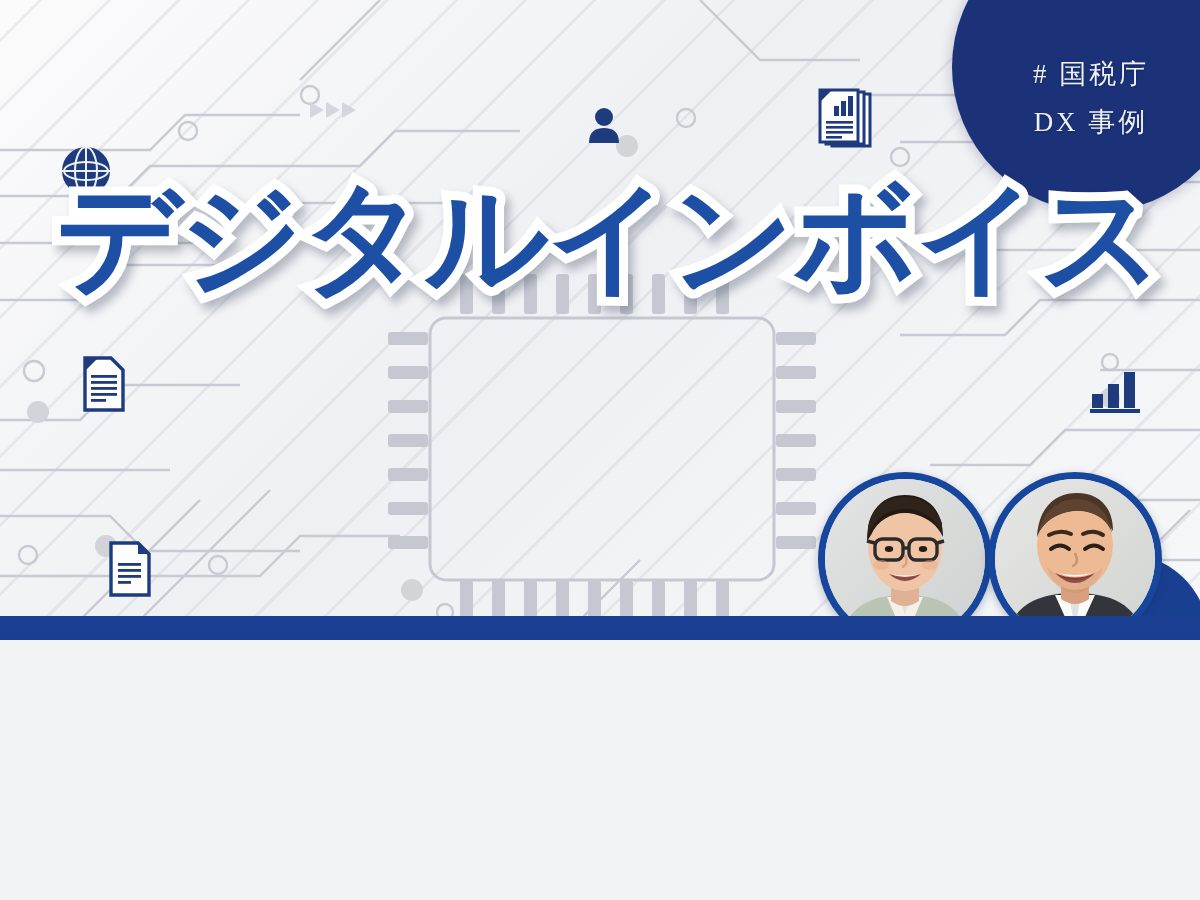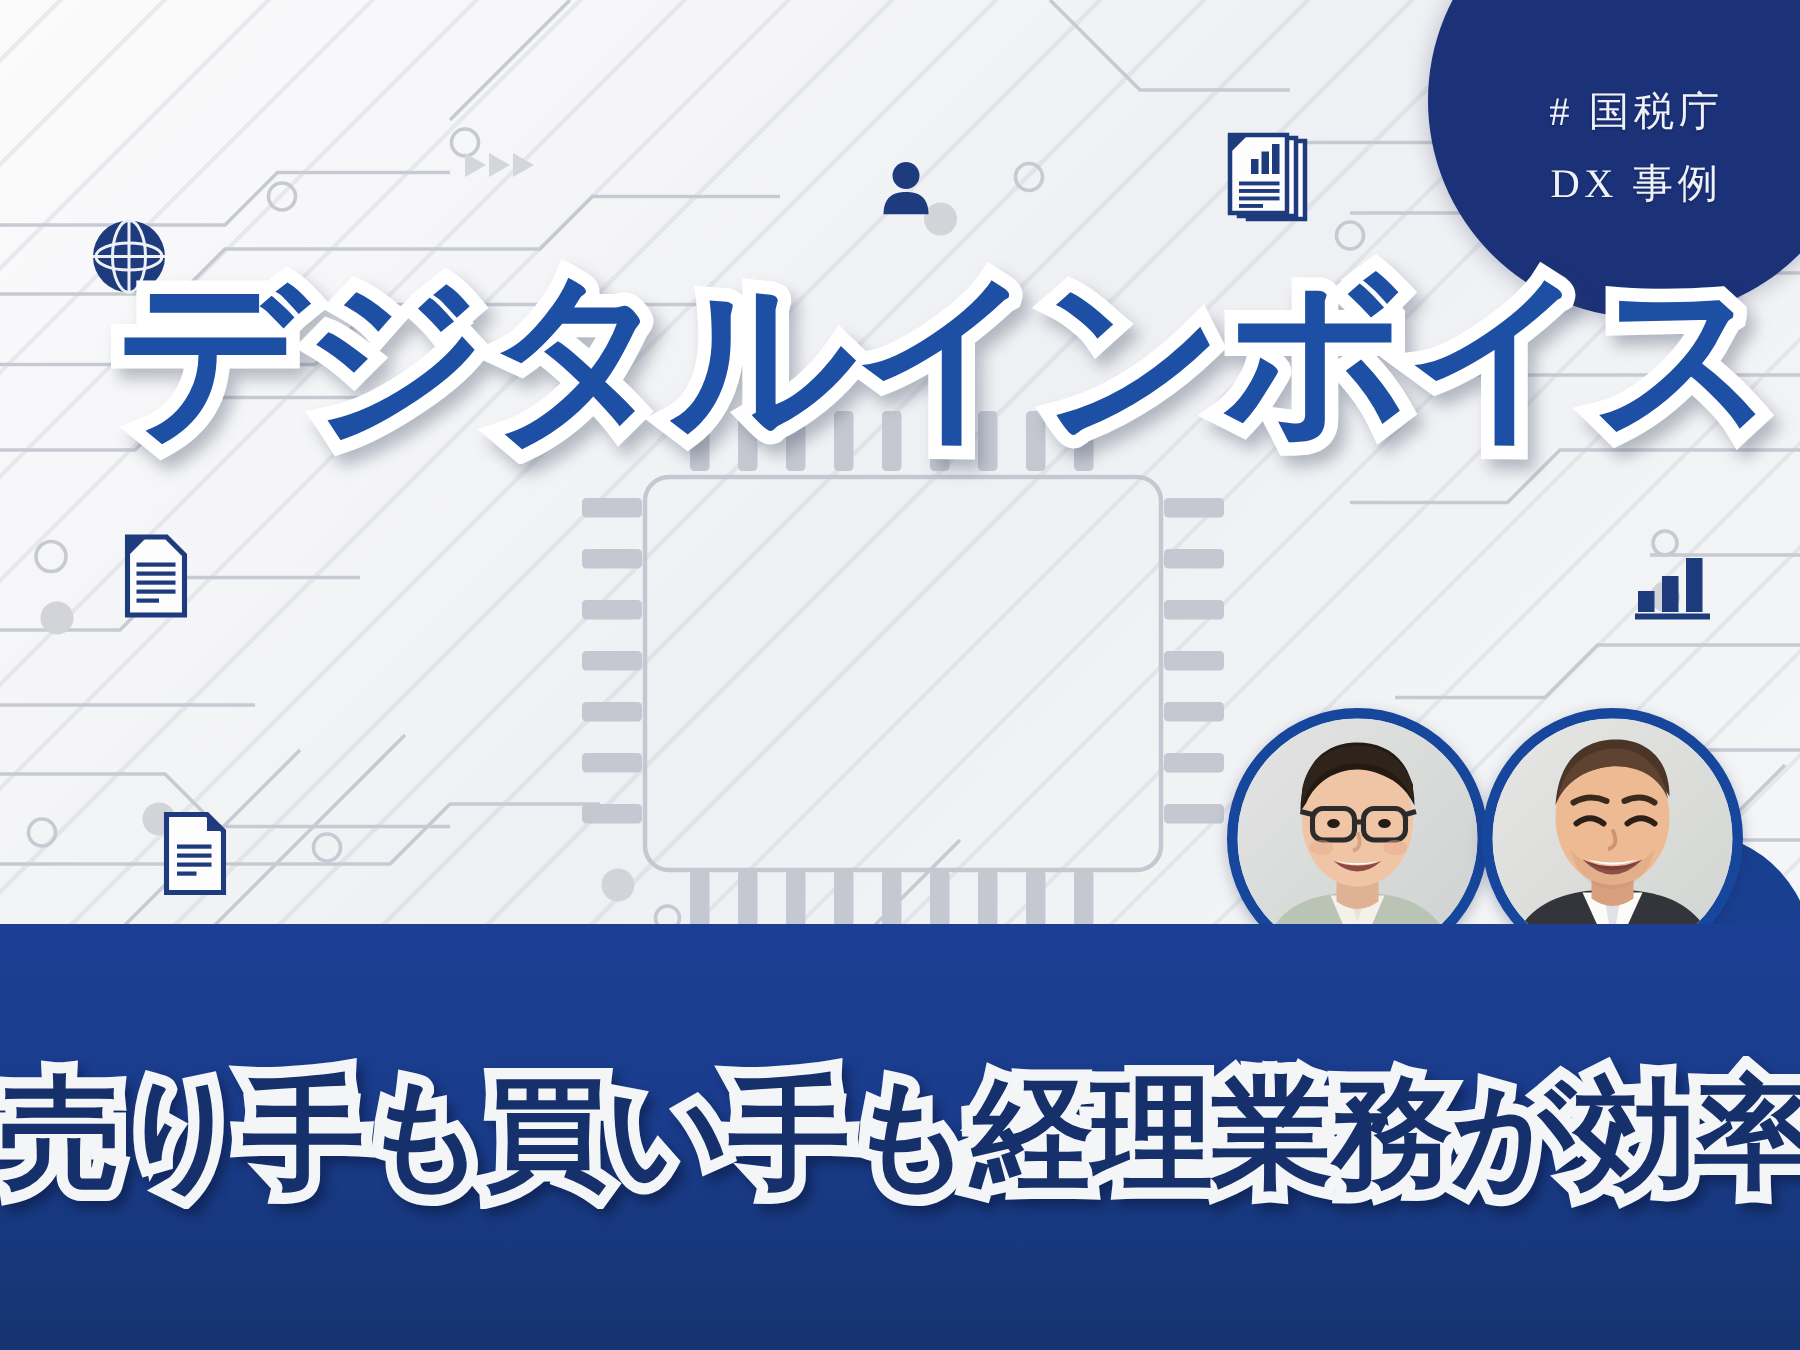--- a/index.html
+++ b/index.html
@@ -1,21 +1,21 @@
 <!DOCTYPE html>
 <html><head>
 <meta charset="utf-8">
 <style>
   html,body{margin:0;padding:0;}
   body{
     width:1200px;height:900px;overflow:hidden;
     font-family:"Liberation Sans","DejaVu Sans",sans-serif;
     background:#f2f3f5;
   }
-  .stage{position:relative;width:1200px;height:900px;overflow:hidden;background:#14b8a6;}
+  .stage{position:relative;width:1200px;height:640px;overflow:hidden;background:#14b8a6;}
 
   
   .bg-base{
     position:absolute;inset:0;
     background:
       linear-gradient(135deg,#fbfbfc 0%,#eff0f3 45%,#f6f7f8 100%);
   }
   .bg-diag{
     position:absolute;left:0;top:0;width:1200px;height:640px;
     background:repeating-linear-gradient(
@@ -46,21 +46,21 @@
   }
   .badge-line{
     font-family:"Liberation Serif","DejaVu Serif",serif;
     color:#eef1f8;font-size:27px;letter-spacing:3px;white-space:nowrap;
     text-shadow:0 1px 2px rgba(0,0,0,.25);
   }
 
   
   .headline{position:absolute;left:0;top:176px;width:1200px;}
   .hl-row{white-space:nowrap;line-height:1;}
-  .hl-row.r1{padding-left:78px;}
+  .hl-row.r1{padding-left:56px;}
   .hl-row.r2{padding-left:310px;margin-top:-4px;}
   .hl-text{
     display:inline-block;
     font-family:"DejaVu Sans","Liberation Sans",sans-serif;
     font-weight:700;
     font-size:122px;
     letter-spacing:-2px;
     color:#1d4fa5;
     -webkit-text-stroke:18px #ffffff;
     paint-order:stroke fill;

